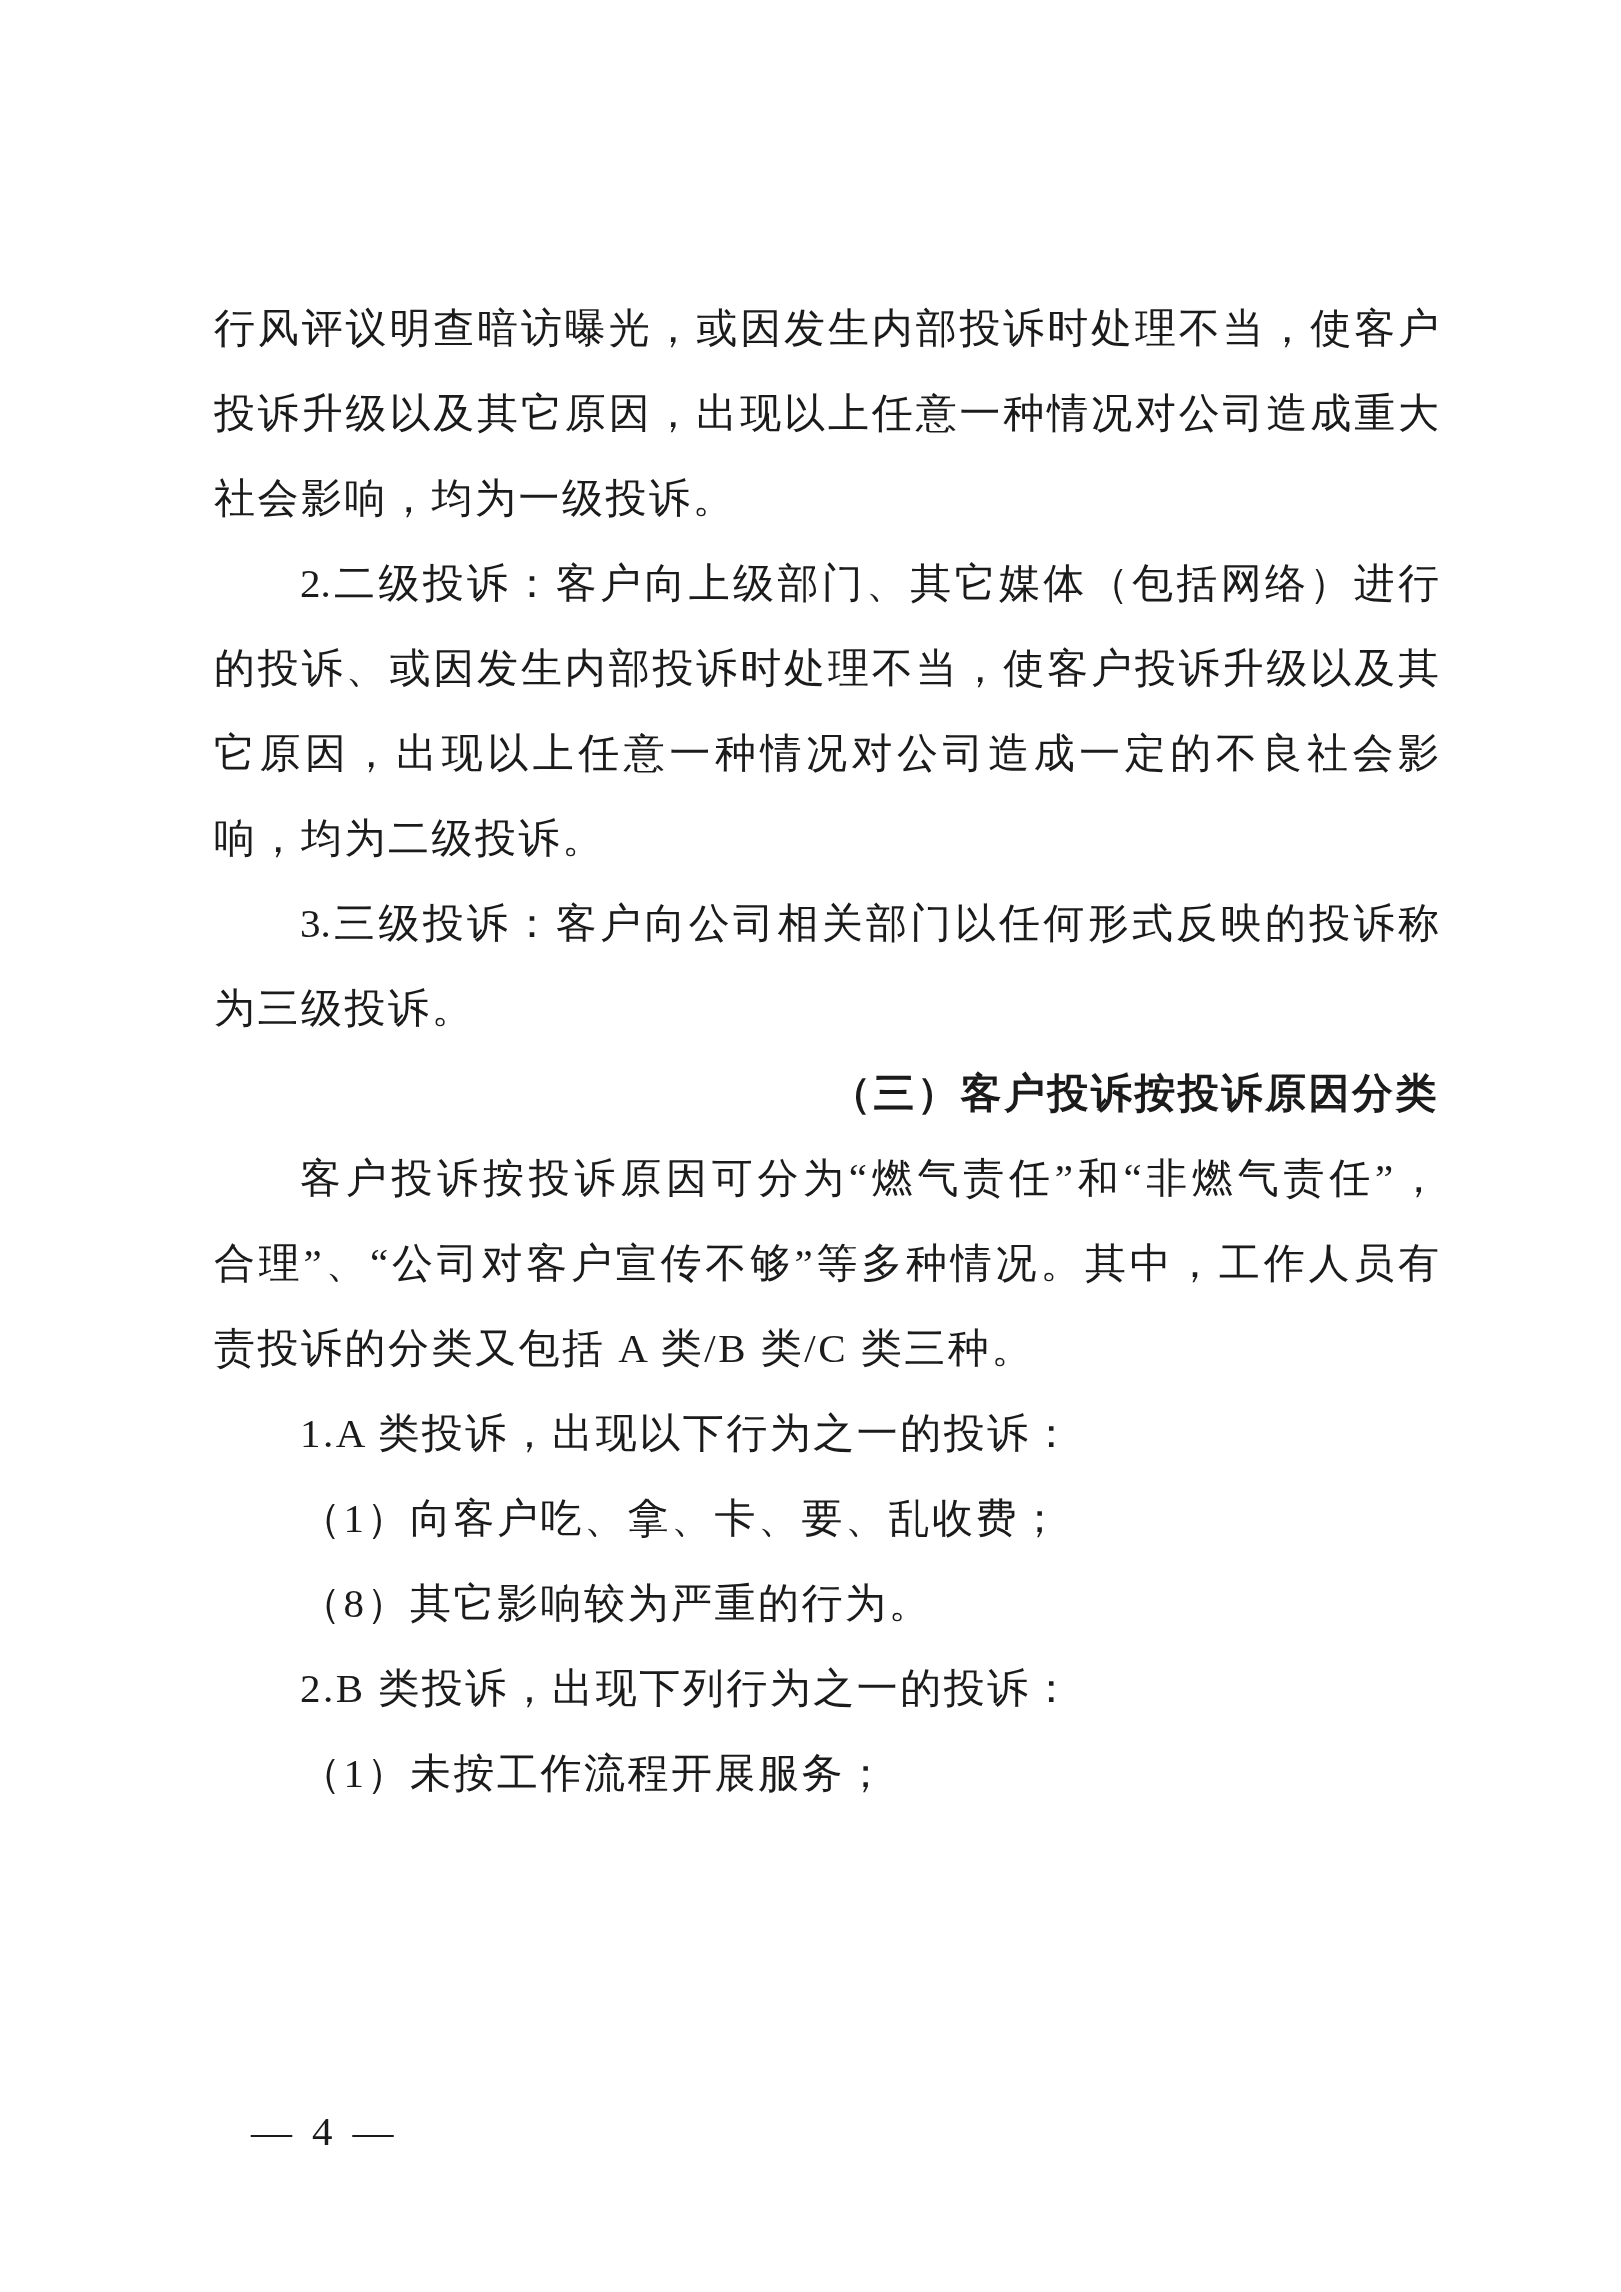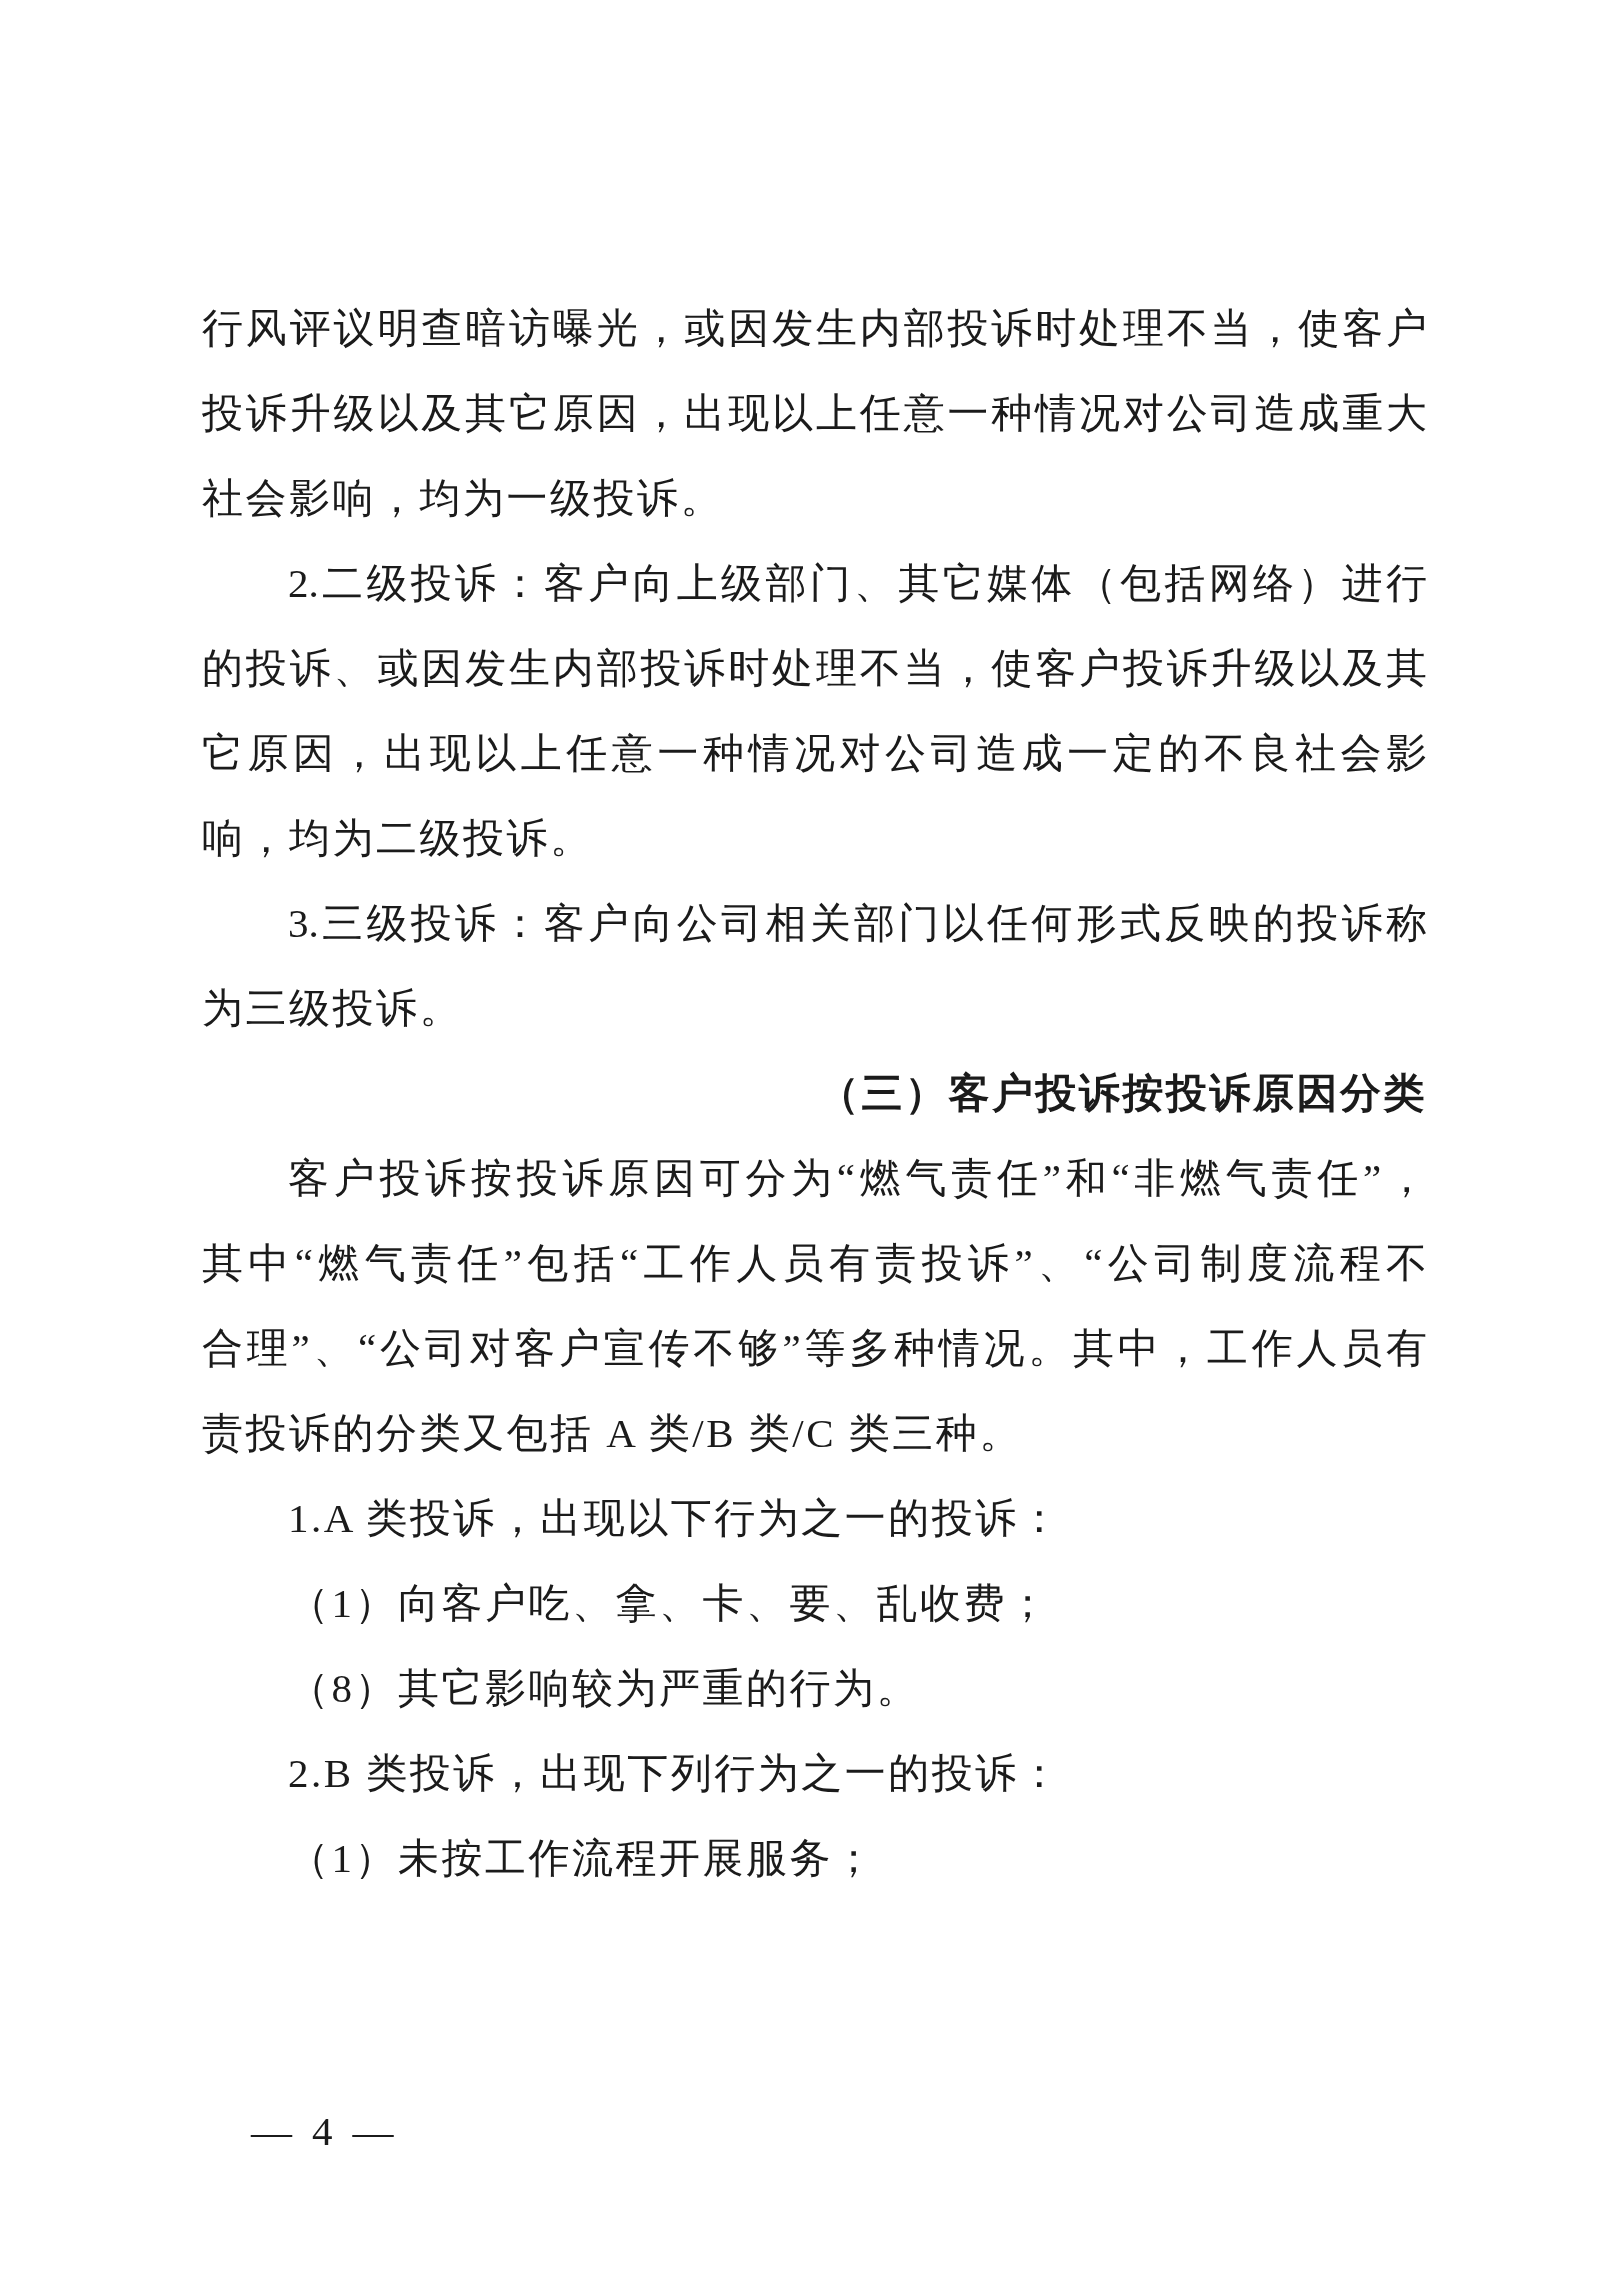--- a/index.html
+++ b/index.html
@@ -11,21 +11,21 @@
     position: relative;
     width: 1621px;
     height: 2293px;
     background: #ffffff;
     color: #1b1b1b;
     font-family: "Liberation Serif", serif;
     overflow: hidden;
   }
   .content {
     position: absolute;
-    left: 202px;
+    left: 214px;
     top: 286px;
     width: 1225px;
   }
   .line {
     height: 85px;
     line-height: 85px;
     font-size: 41px;
     letter-spacing: 2.5px;
     text-align: left;
     white-space: pre-wrap;
@@ -71,21 +71,20 @@
     <div class="line j">的投诉、或因发生内部投诉时处理不当，使客户投诉升级以及其</div>
     <div class="line j">它原因，出现以上任意一种情况对公司造成一定的不良社会影</div>
     <div class="line">响，均为二级投诉。</div>
 
     <div class="line ind j">3.三级投诉：客户向公司相关部门以任何形式反映的投诉称</div>
     <div class="line">为三级投诉。</div>
 
     <div class="line ind bold">（三）客户投诉按投诉原因分类</div>
 
     <div class="line ind j">客户投诉按投诉原因可分为“燃气责任”和“非燃气责任”，</div>
-    <div class="line j">其中“燃气责任”包括“工作人员有责投诉”、“公司制度流程不</div>
     <div class="line j">合理”、“公司对客户宣传不够”等多种情况。其中，工作人员有</div>
     <div class="line">责投诉的分类又包括 A 类/B 类/C 类三种。</div>
 
     <div class="line ind">1.A 类投诉，出现以下行为之一的投诉：</div>
 
     <div class="line ind">（1）向客户吃、拿、卡、要、乱收费；</div>
     <div class="line ind">（8）其它影响较为严重的行为。</div>
 
     <div class="line ind">2.B 类投诉，出现下列行为之一的投诉：</div>
 

